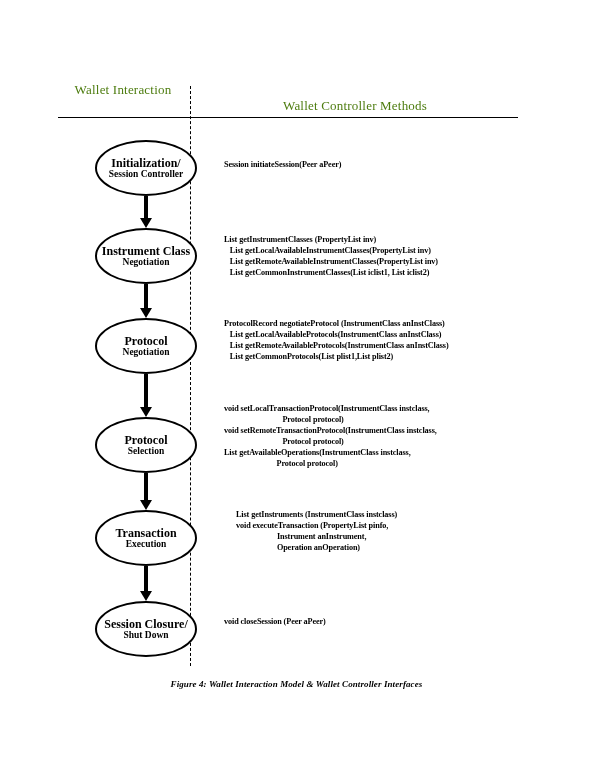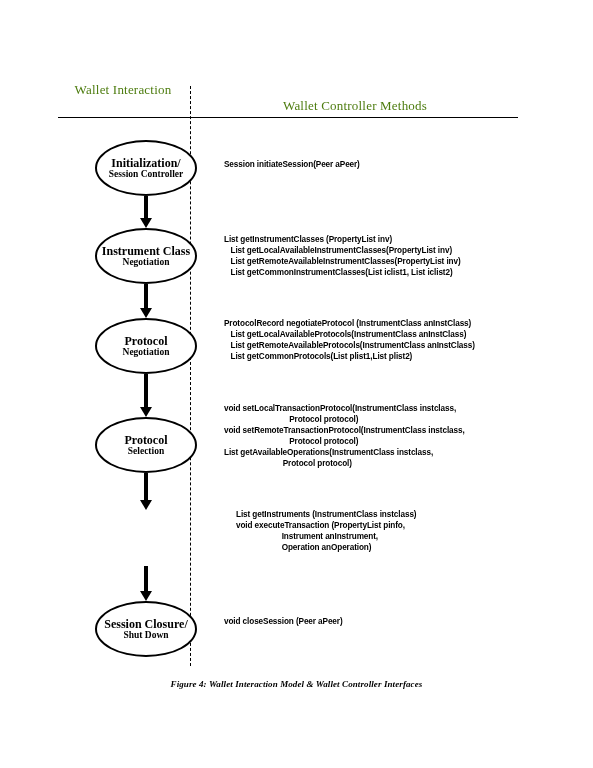--- a/index.html
+++ b/index.html
@@ -101,21 +101,21 @@
     width: 0;
     height: 0;
     border-left: 6px solid transparent;
     border-right: 6px solid transparent;
     border-top: 10px solid #000;
   }
   
   .methods {
     position: absolute;
     left: 224px;
-    font-family: Liberation Sans, sans-serif;
+    font-family: Liberation Serif, serif;
     font-weight: bold;
     font-size: 8.2px;
     line-height: 11px;
     white-space: pre;
     color: #000;
     letter-spacing: -0.1px;
   }
   
   #caption {
     position: absolute;
@@ -157,20 +157,24 @@
   <div class="node" style="left:95px; top:318px;">
     <span class="l1">Protocol</span>
     <span class="l2">Negotiation</span>
   </div>
 
   <div class="node" style="left:95px; top:417px;">
     <span class="l1">Protocol</span>
     <span class="l2">Selection</span>
   </div>
 
+  <div class="node" style="left:95px; top:510px;">
+    <span class="l1">Transaction</span>
+    <span class="l2">Execution</span>
+  </div>
 
   <div class="node" style="left:95px; top:601px;">
     <span class="l1">Session Closure/</span>
     <span class="l2">Shut Down</span>
   </div>
 
   <div class="arrow" style="top:196px; height:23px;"></div>
   <div class="arrow" style="top:284px; height:25px;"></div>
   <div class="arrow" style="top:374px; height:34px;"></div>
   <div class="arrow" style="top:473px; height:28px;"></div>

